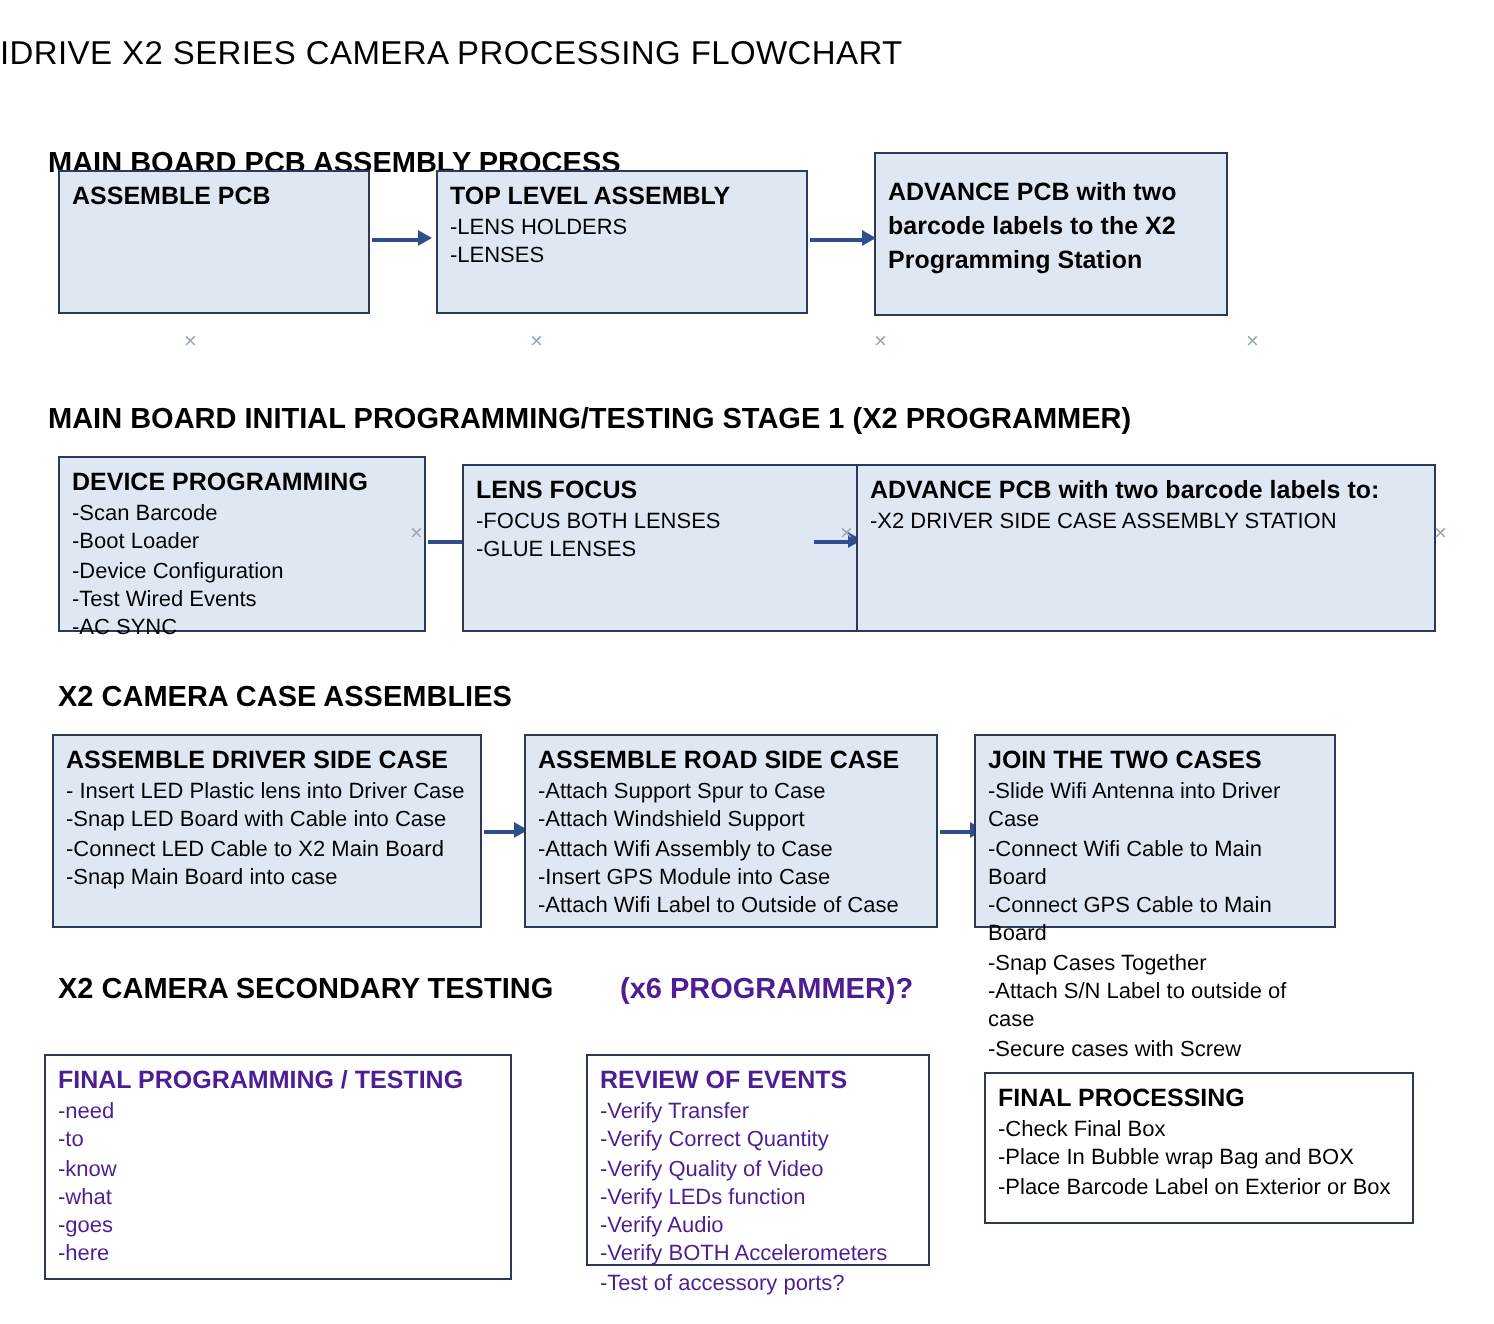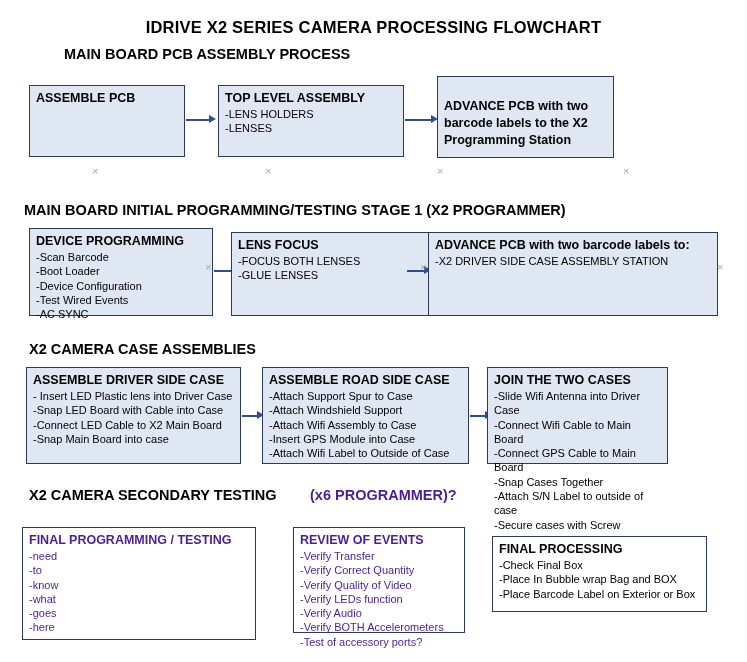--- a/index.html
+++ b/index.html
@@ -6,22 +6,22 @@
   body{
     width:747px;height:662px;
     background:#ffffff;
     font-family:"Liberation Sans", sans-serif;
     position:relative;
     overflow:hidden;
     color:#000000;
   }
   .abs{position:absolute;}
   #title{
-    top:18px;left:0;width:747px;text-align:center;
-    font-size:16.5px;font-weight:bold;letter-spacing:.2px;
+    top:18px;left:0;width:747px;
+    font-size:16.5px;font-weight:normal;letter-spacing:.2px;
   }
   .section-title{
     font-size:14.5px;font-weight:bold;
   }
   .box{
     border:1px solid #2b3a55;
     background:#dfe7f2;
     box-sizing:border-box;
   }
   .box.white{background:#ffffff;}
@@ -50,21 +50,21 @@
   }
   .xmark{
     position:absolute;color:#9aa7bb;font-size:11px;line-height:11px;
   }
 </style>
 </head>
 <body>
 
 <div class="abs" id="title">IDRIVE X2  SERIES CAMERA PROCESSING FLOWCHART</div>
 
-<div class="abs section-title" style="top:46px;left:24px;margin-left:40px;">MAIN BOARD PCB ASSEMBLY PROCESS</div>
+<div class="abs section-title" style="top:74px;left:24px;">MAIN BOARD PCB ASSEMBLY PROCESS</div>
 
 <div class="abs box" style="top:85px;left:29px;width:156px;height:72px;">
   <div class="box-head">ASSEMBLE PCB</div>
 </div>
 
 <div class="arrow" style="top:115px;left:186px;width:30px;height:9px;">
   <div class="shaft" style="width:23px;"></div>
     <div class="head" style="left:23px;"></div>
 </div>
 
@@ -73,21 +73,21 @@
   <div class="box-body">-LENS HOLDERS
 -LENSES</div>
 </div>
 
 <div class="arrow" style="top:115px;left:405px;width:33px;height:9px;">
   <div class="shaft" style="width:26px;"></div>
     <div class="head" style="left:26px;"></div>
 </div>
 
 <div class="abs box" style="top:76px;left:437px;width:177px;height:82px;">
-  <div class="box-head" style="padding-top:21px;line-height:17px;">ADVANCE PCB with two
+  <div class="box-head" style="padding-top:11px;line-height:17px;">ADVANCE PCB with two
 barcode labels to the
 X2 Programming Station</div>
 </div>
 
 <div class="xmark" style="top:166px;left:92px;">×</div>
 <div class="xmark" style="top:166px;left:265px;">×</div>
 <div class="xmark" style="top:166px;left:437px;">×</div>
 <div class="xmark" style="top:166px;left:623px;">×</div>
 
 <div class="abs section-title" style="top:202px;left:24px;">MAIN BOARD INITIAL PROGRAMMING/TESTING STAGE 1 (X2 PROGRAMMER)</div>

